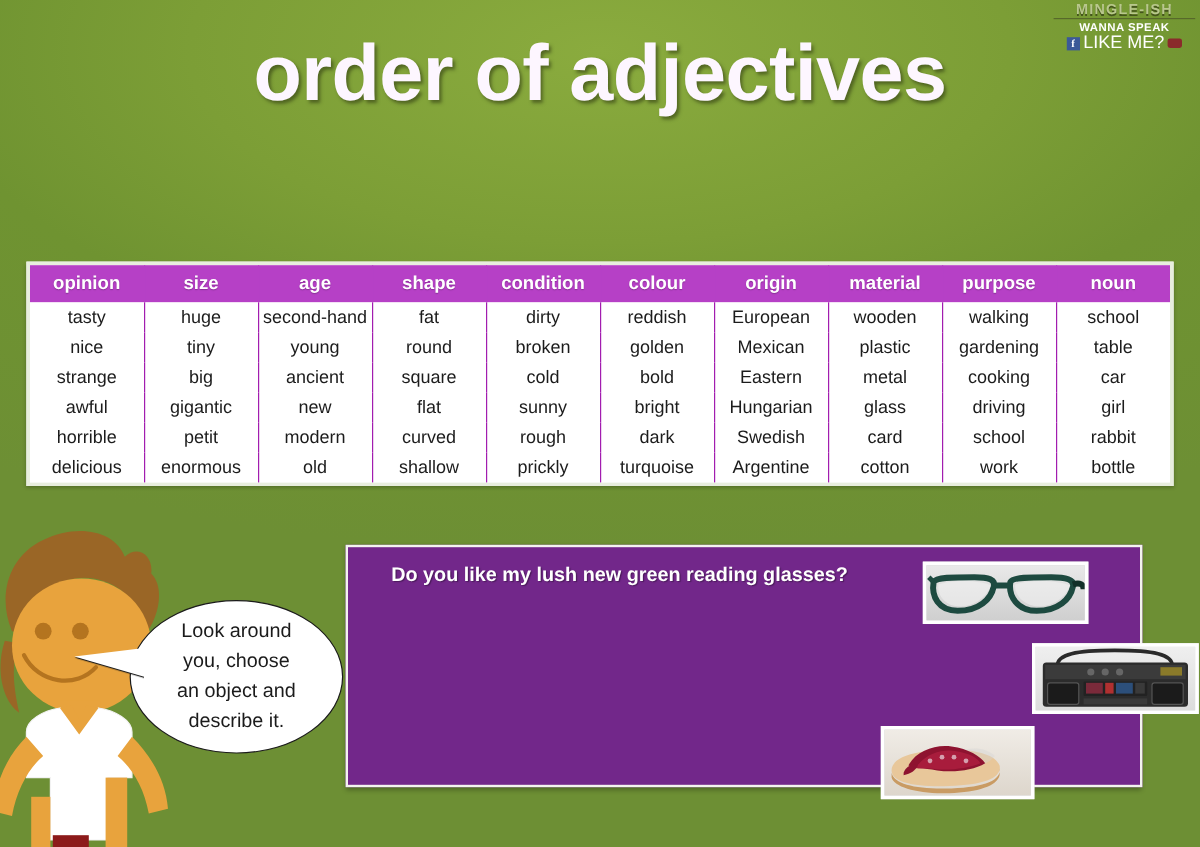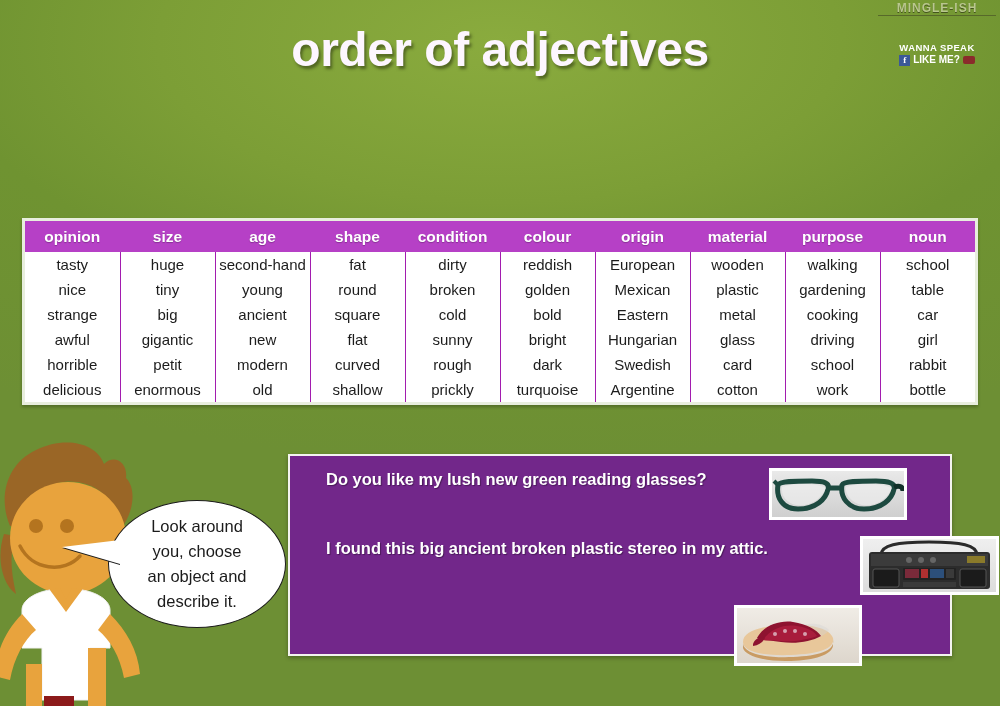--- a/index.html
+++ b/index.html
@@ -23,39 +23,39 @@
     color: #ffffff;
   }
   #logo .brand {
     font-size: 12px; font-weight: bold; letter-spacing: 1px;
     color: #b9c78e; text-shadow: 0 1px 0 #44551c;
     line-height: 13px;
     border-bottom: 1px solid #57692a;
   }
   #logo .tagline {
     font-size: 9.5px; font-weight: bold; letter-spacing: .4px;
-    line-height: 13px; color: #ffffff; padding-top: 1px; margin-top: 24px;
+    line-height: 13px; color: #ffffff; padding-top: 1px;
   }
   #logo .likerow {
     display: flex; align-items: center; justify-content: center; gap: 3px;
     line-height: 12px;
   }
   #logo .fb {
     display: inline-block; width: 11px; height: 11px; background: #3b5998;
     color: #fff; font-size: 9px; font-weight: bold; font-family: "Liberation Serif", serif;
     line-height: 11px; text-align: center;
   }
-  #logo .likeme { font-size: 10px; font-weight: bold; color: #ffffff; }
+  #logo .likeme { font-size: 15px; font-weight: normal; color: #ffffff; }
   #logo .yt { display:inline-block; width:12px; height:8px; background:#8a2b2b; border-radius:2px; }
 
   
   #title {
     position: absolute; top: 22px; left: 0; width: 1000px;
     text-align: center;
-    font-size: 48px; font-weight: bold; color: #fdf6ff;
+    font-size: 66px; font-weight: bold; color: #fdf6ff;
     letter-spacing: -0.5px;
     text-shadow: 2px 3px 3px rgba(40,50,15,.55);
   }
   
   #subtitle {
     position: absolute; top: 108px; left: 38px; width: 924px;
     text-align: center;
     font-size: 25.5px; font-weight: bold; color: #ffffff;
     line-height: 48px;
     text-shadow: 1px 1px 2px rgba(40,50,15,.45);
@@ -311,21 +311,20 @@
         <path d="M70 14 C68 26 76 38 92 38 C110 38 120 28 122 18 C124 12 116 10 104 10
                  C86 10 72 10 70 14 Z" fill="none" stroke="#1d4a40" stroke-width="5"></path>
         <path d="M56 17 L70 17" stroke="#1d4a40" stroke-width="5"></path>
         <path d="M6 14 L2 10" stroke="#1d4a40" stroke-width="4"></path>
         <path d="M122 16 C128 14 131 16 131 20" stroke="#123029" stroke-width="5" fill="none"></path>
         <path d="M10 16 C22 12 44 12 54 17 C48 30 36 36 24 34 C14 32 9 24 10 16 Z" fill="#f3f3f3" opacity=".55"></path>
         <path d="M74 16 C86 12 108 12 120 17 C114 30 102 36 90 34 C80 32 73 24 74 16 Z" fill="#f3f3f3" opacity=".55"></path>
       </svg>
     </div>
 
-    <div class="ex-text" id="ex2-text">I found this big ancient broken plastic stereo in my attic.</div>
 
     <div class="thumb" id="thumb-stereo">
       <div class="st-bg"></div>
       <svg viewBox="0 0 133 53" style="position:absolute;inset:0;width:100%;height:100%">
         <path d="M18 16 C18 6 34 3 66 3 C98 3 114 6 114 16" fill="none" stroke="#2a2a2a" stroke-width="3"></path>
         <rect x="6" y="13" width="121" height="37" rx="3" fill="#2c2c2c"></rect>
         <rect x="8" y="15" width="117" height="12" fill="#3b3b3b"></rect>
         <rect x="10" y="30" width="26" height="18" rx="2" fill="#1b1b1b" stroke="#555" stroke-width="1"></rect>
         <rect x="97" y="30" width="26" height="18" rx="2" fill="#1b1b1b" stroke="#555" stroke-width="1"></rect>
         <rect x="40" y="29" width="53" height="12" rx="1" fill="#222"></rect>

